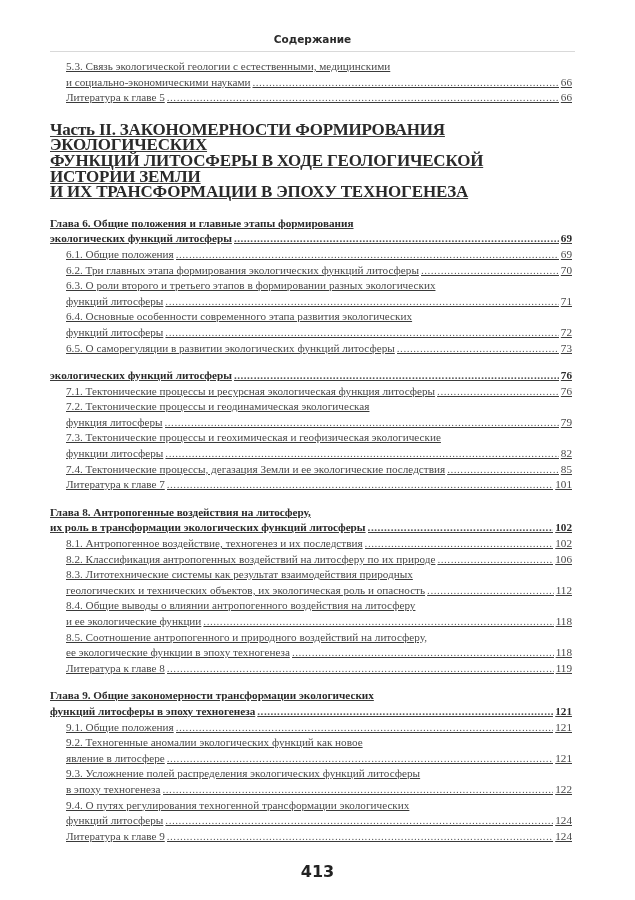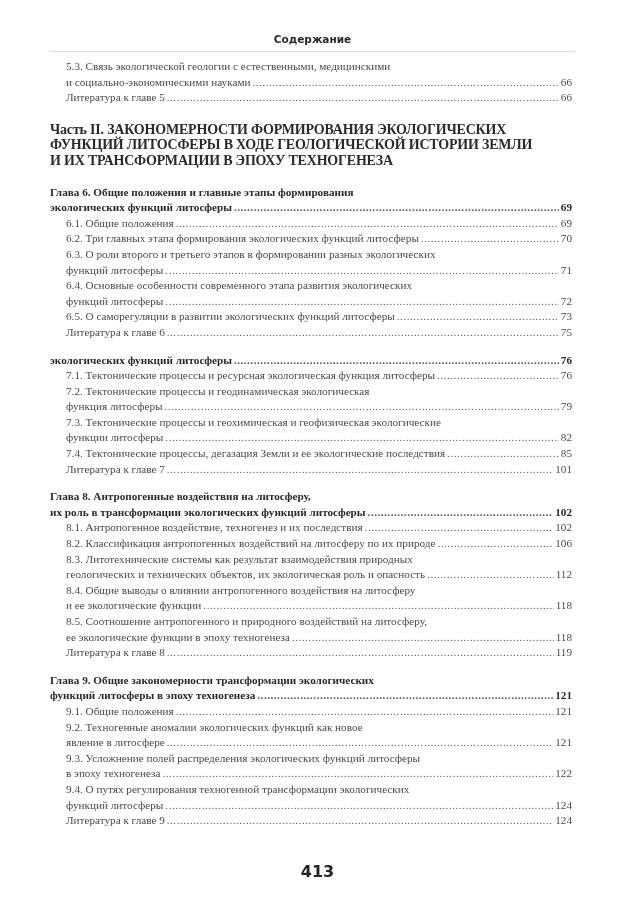--- a/index.html
+++ b/index.html
@@ -2,29 +2,29 @@
 <html><head>
 <meta charset="utf-8">
 <style>
   html, body { margin: 0; padding: 0; background: #ffffff; }
   body { width: 635px; height: 900px; position: relative; overflow: hidden;
          font-family: "Liberation Serif", "DejaVu Serif", serif; color: #3a3a3a; }
   .page { position: absolute; left: 0; top: 0; width: 635px; height: 900px; }
   .running-head { position: absolute; top: 33px; left: 50px; width: 525px; text-align: center;
                   font-family: "DejaVu Sans", "Liberation Sans", sans-serif; font-size: 10.5px; font-weight: bold; color: #2a2a2a; }
   .head-rule { position: absolute; top: 51px; left: 50px; width: 525px; height: 1px; background: #d9d9d9; }
-  .toc { position: absolute; top: 59px; left: 50px; width: 522px; font-size: 11.2px; line-height: 15.6px; }
+  .toc { position: absolute; top: 59px; left: 50px; width: 522px; font-size: 11.2px; line-height: 15.6px; text-decoration: underline; }
   .line { display: flex; align-items: flex-start; white-space: nowrap; }
   .line .t { flex: 0 0 auto; }
   .line .dots { flex: 1 1 auto; overflow: hidden; margin: 0 2px; color: #555; letter-spacing: 0.5px; }
   .line .dots::after { content: "................................................................................................................................................................................................................................................"; }
   .line .p { flex: 0 0 auto; }
   .sub { padding-left: 16px; color: #4a4a4a; }
   .chap { font-weight: bold; color: #2a2a2a; }
-  .part { font-size: 14px; color: #2a2a2a; line-height: 15.6px; font-weight: bold; letter-spacing: -0.2px; }
+  .part { font-size: 17px; color: #2a2a2a; line-height: 15.6px; font-weight: bold; letter-spacing: -0.2px; }
   .gap { height: 16px; }
   .gap-s { height: 12px; }
   .page-number { position: absolute; top: 862px; left: 0; width: 635px; text-align: center;
                  font-family: "DejaVu Sans", "Liberation Sans", sans-serif; font-size: 16px; font-weight: bold; color: #222; }
 </style>
 </head>
 <body>
 
 <div class="page">
   <div class="running-head">Содержание</div>
@@ -88,25 +88,20 @@
           <span class="t">функций литосферы</span>
           <span class="dots"></span>
           <span class="p">72</span>
         </div>
     </div>
     <div class="sub line">
         <span class="t">6.5. О саморегуляции в развитии экологических функций литосферы</span>
         <span class="dots"></span>
         <span class="p">73</span>
       </div>
-    <div class="sub line">
-        <span class="t">Литература к главе 6</span>
-        <span class="dots"></span>
-        <span class="p">75</span>
-      </div>
 
     <div class="gap-s"></div>
 
     <div class="chap">
       <div class="line">
           <span class="t">экологических функций литосферы</span>
           <span class="dots"></span>
           <span class="p">76</span>
         </div>
     </div>

